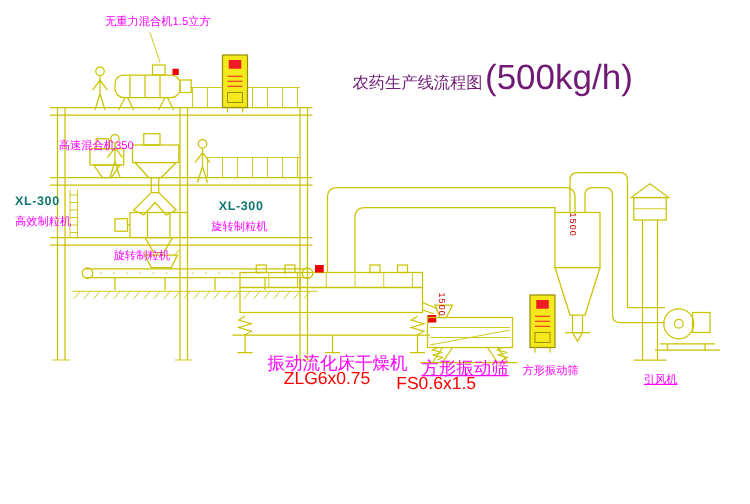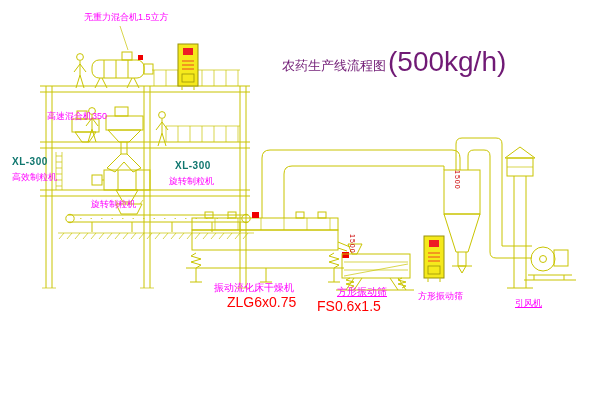--- a/index.html
+++ b/index.html
@@ -12,21 +12,21 @@
   .ln{stroke:#c9c400;fill:none;stroke-width:1;}
   .thin{stroke:#c9c400;fill:none;stroke-width:.7;}
   .red-f{fill:#f00000;stroke:none;}
   .pbody{fill:#f5e91c;stroke:#98920a;stroke-width:1;}
   .pred{fill:#ee1c25;}
   .predl{stroke:#ee1c25;stroke-width:.8;fill:none;}
   .pscr{fill:none;stroke:#98920a;stroke-width:.8;}
   
   .lbl{position:absolute;white-space:nowrap;line-height:1;}
   .m{color:#ff00ff;font-size:9px;}
-  .m10{color:#ff00ff;font-size:10px;}
+  .m10{color:#ff00ff;font-size:14px;}
   .r13{color:#0f766e;font-size:10px;font-weight:bold;letter-spacing:.5px;}
   .r14{color:#ff0000;font-size:14px;font-weight:normal;}
   .title-wrap{position:absolute;left:282px;top:46px;display:flex;align-items:flex-end;gap:2px;color:#701a75;text-align:right;}
   .title-small{font-size:13px;padding-bottom:3px;}
   .title-big{font-size:28px;}
   .dim{position:absolute;font-size:7px;color:#cc0000;transform:rotate(90deg);transform-origin:0 0;letter-spacing:1px;}
 </style>
 </head>
 <body>
 

